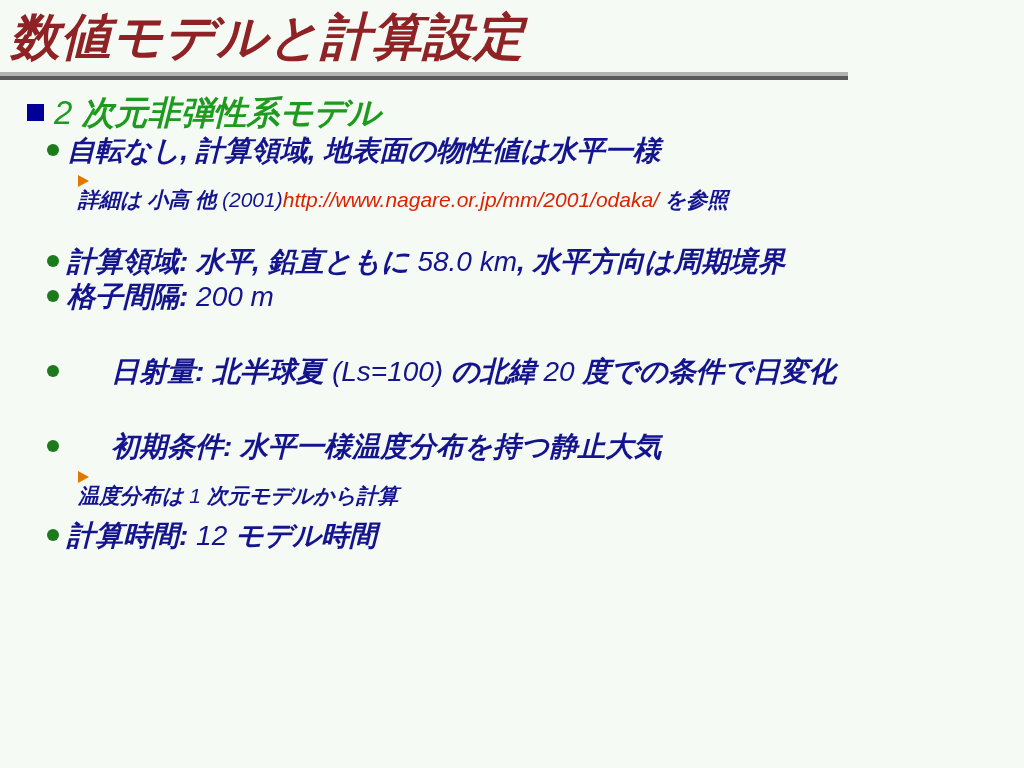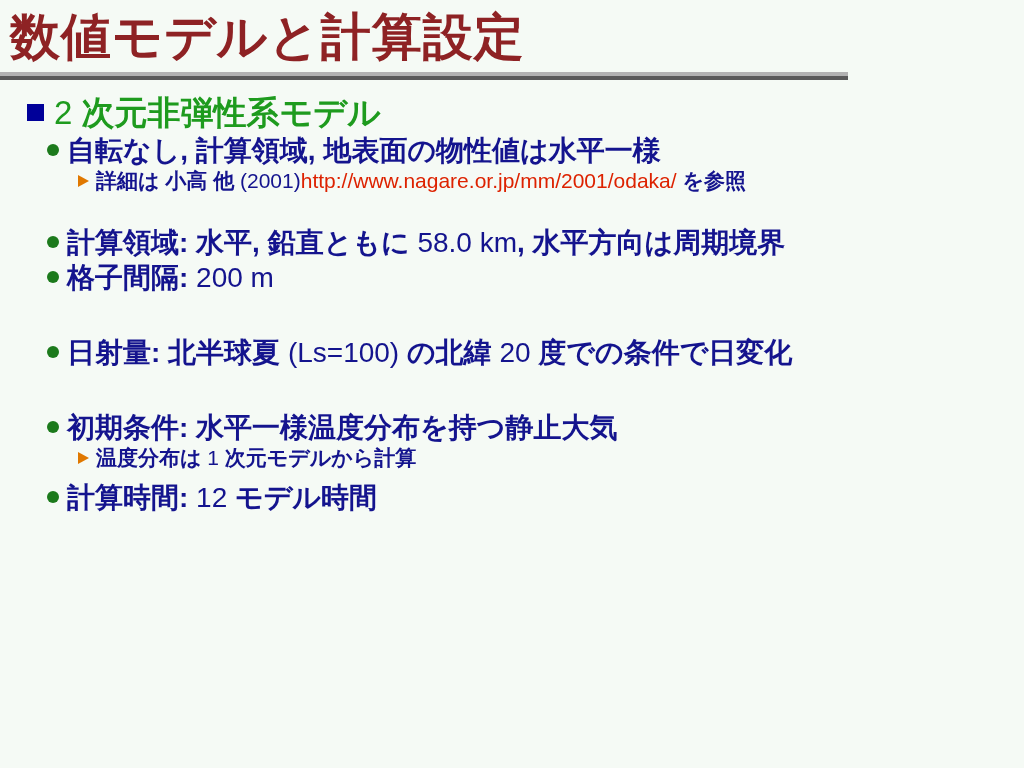--- a/index.html
+++ b/index.html
@@ -2,21 +2,21 @@
 <html><head>
 <meta charset="utf-8">
 <style>
   html, body { margin: 0; padding: 0; }
   body {
     width: 1024px; height: 768px;
     font-family: "Liberation Sans", sans-serif;
     background: var(--background, #f5faf5);
     overflow: hidden;
   }
-  .slide { width: 848px; height: 768px; position: relative; }
+  .slide { width: 848px; height: 768px; position: relative; font-style: italic; }
 
   .title {
     margin: 0;
     padding: 8px 0 0 10px;
     font-size: 50px;
     line-height: 58px;
     font-weight: bold;
     color: var(--title, #8e2224);
     letter-spacing: 1px;
     white-space: nowrap;
@@ -67,39 +67,40 @@
     width: 12px; height: 12px;
     border-radius: 50%;
     margin: 10px 8px 0 0;
     background: var(--bullet-disc-green, #1c7a1c);
   }
   .level2 {
     padding-left: 78px;
     font-size: 21px;
     line-height: 26px;
     margin-top: 1px;
+    flex-direction: column;
   }
   .triangle-icon {
     flex: none;
     width: 0; height: 0;
     border-left: 11px solid var(--triangle-orange, #e07800);
     border-top: 6px solid transparent;
     border-bottom: 6px solid transparent;
     margin: 7px 7px 0 0;
   }
 
   .seg-jp  { font-weight: bold; }
   .seg-latin { font-weight: normal; }
   .seg-url {
     font-weight: normal;
     color: var(--url-red, #dd2200);
     cursor: pointer;
   }
 
-  .gap-l { margin-top: 42px; }
+  .gap-l { margin-top: 42px; gap: 44px; }
   .gap-m { margin-top: 10px; }
 </style>
 </head>
 <body style="--background: #f5faf5; --title: #8e2224; --rule-top: #b2b2b2; --rule-bottom: #5a5a5a; --heading-green: #1e9b1e; --body-navy: #14148e; --url-red: #dd2200; --bullet-square-navy: #000099; --bullet-disc-green: #1c7a1c; --triangle-orange: #e07800;">
 
 <div class="slide">
   <h1 class="title">数値モデルと計算設定</h1>
   <div class="rule"></div>
   <div id="slide-body">
       <div class="section">

